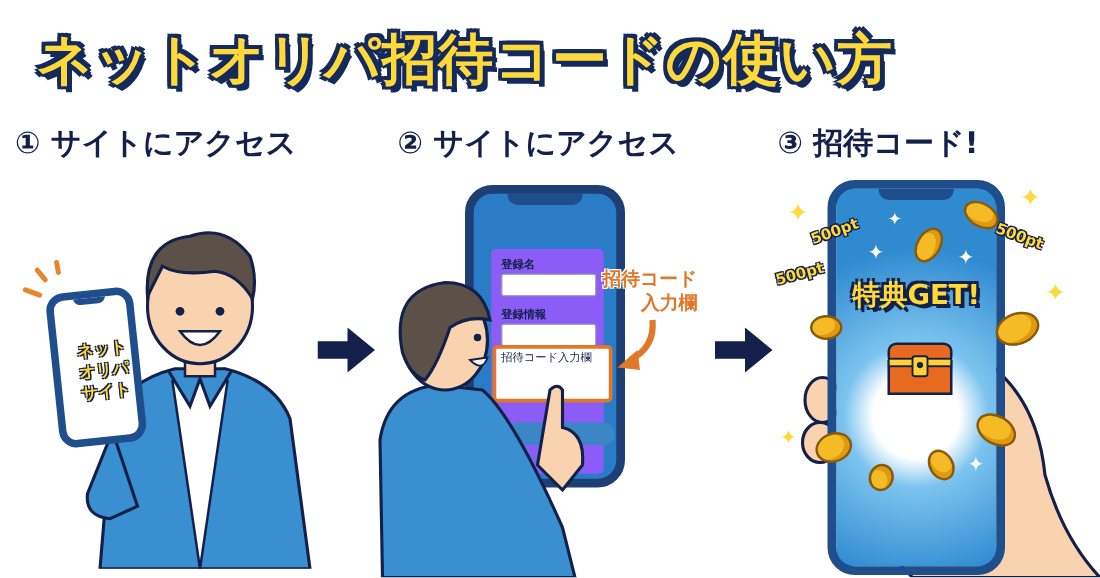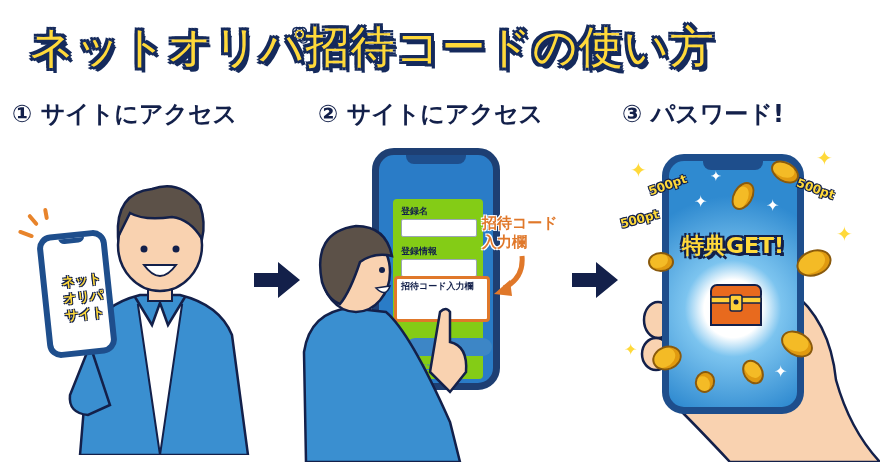--- a/index.html
+++ b/index.html
@@ -1,18 +1,18 @@
 <!DOCTYPE html>
 <html><head>
 <meta charset="utf-8">
 <style>
   *{box-sizing:border-box;margin:0;padding:0}
   html,body{width:880px;height:462px;background:#ffffff;overflow:hidden}
   body{position:relative;font-family:"DejaVu Sans","Liberation Sans",sans-serif;color:#13204a}
-  .title{position:absolute;left:0;top:18px;width:744px;text-align:center;font-size:44px;font-weight:400;
+  .title{position:absolute;left:0;top:18px;width:744px;text-align:center;font-size:44px;font-weight:700;
     color:#ffd93a;letter-spacing:1px;
     text-shadow:
       -3px -3px 0 #152a5c, 3px -3px 0 #152a5c, -3px 3px 0 #152a5c, 3px 3px 0 #152a5c,
       0 -3px 0 #152a5c, 0 3px 0 #152a5c, -3px 0 0 #152a5c, 3px 0 0 #152a5c,
       4px 5px 0 #152a5c;}
   .step{position:absolute;top:98px;font-size:24px;font-weight:bold;color:#13204a;white-space:nowrap}
   .step1{left:12px}.step2{left:318px}.step3{left:622px}
   .arrow{position:absolute;width:46px;height:36px}
   .a1{left:254px;top:262px}.a2{left:572px;top:262px}
   
@@ -20,52 +20,52 @@
   .notch{position:absolute;left:50%;transform:translateX(-50%);top:-1px;width:60px;height:10px;background:#1e4e8c;border-radius:0 0 8px 8px}
   
   .p1phone{left:42px;top:232px;width:70px;height:124px;background:#fff;border-color:#1e4e8c;border-radius:14px;transform:rotate(-6deg)}
   .p1phone .notch{width:26px;height:6px}
   .p1text{position:absolute;left:6px;top:34px;width:58px;text-align:center;font-size:13px;font-weight:900;line-height:17px;color:#ffd93a;
     text-shadow:-1px -1px 0 #13204a,1px -1px 0 #13204a,-1px 1px 0 #13204a,1px 1px 0 #13204a}
   .ray{position:absolute;background:#e8842b;height:4px;border-radius:2px}
   
   .p2phone{left:372px;top:148px;width:128px;height:242px;border-color:#1e3f73;border-width:7px}
   .p2head{position:absolute;left:0;top:18px;width:100%;text-align:center;color:#fff;font-weight:bold;font-size:14px}
-  .p2card{position:absolute;left:14px;top:44px;width:90px;height:180px;background:#84cc16;border-radius:4px}
+  .p2card{position:absolute;left:14px;top:44px;width:90px;height:180px;background:#8b5cf6;border-radius:4px}
   .flabel{position:absolute;left:8px;font-size:9px;font-weight:bold;color:#13204a}
   .finput{position:absolute;left:8px;width:76px;height:18px;border:1px solid #9aa6b5;border-radius:2px;background:#fff}
   .codebox{position:absolute;left:394px;top:276px;width:96px;height:46px;border:3px solid #e0782a;border-radius:4px;background:#fff}
-  .codebox .lbl{position:absolute;left:4px;top:1px;font-size:9px;font-weight:bold;color:#13204a}
+  .codebox .lbl{position:absolute;left:4px;top:1px;font-size:9px;font-weight:normal;color:#13204a}
   .codebox .val{position:absolute;left:5px;top:14px;width:80px;height:22px;border:1px solid #9aa6b5;border-radius:2px;
     font-size:11px;font-weight:bold;color:#13204a;text-align:center;line-height:20px;font-family:"Liberation Sans",sans-serif}
   .submit{position:absolute;left:406px;top:338px;width:86px;height:18px;border-radius:9px;background:#3d86c6}
   .link{position:absolute;left:418px;top:360px;font-size:8px;color:#3d86c6;text-decoration:underline}
-  .callout{position:absolute;left:482px;top:214px;font-size:15px;font-weight:900;color:#e0782a;text-align:left;line-height:19px;
+  .callout{position:absolute;left:482px;top:214px;font-size:15px;font-weight:900;color:#e0782a;text-align:right;line-height:19px;
     text-shadow:-1px -1px 0 #fff,1px -1px 0 #fff,-1px 1px 0 #fff,1px 1px 0 #fff}
   
-  .p3phone{left:662px;top:154px;width:142px;height:260px;border-color:#1e4e8c;border-width:7px;
+  .p3phone{left:662px;top:144px;width:142px;height:316px;border-color:#1e4e8c;border-width:7px;
     background:radial-gradient(circle at 50% 60%,#ffffff 0 18%,#7cc4ef 30%,#2f8ad0 70%)}
   .get{position:absolute;left:0;top:70px;width:100%;text-align:center;font-size:22px;font-weight:900;color:#ffd93a;
     text-shadow:-2px -2px 0 #13204a,2px -2px 0 #13204a,-2px 2px 0 #13204a,2px 2px 0 #13204a,3px 3px 0 #13204a}
   .chest{position:absolute;left:40px;top:122px;width:54px;height:44px}
   .pt{position:absolute;font-size:12px;font-weight:900;color:#ffd93a;
     text-shadow:-1px -1px 0 #13204a,1px -1px 0 #13204a,-1px 1px 0 #13204a,1px 1px 0 #13204a}
   .coin{position:absolute;width:30px;height:20px;border-radius:50%;background:#f4bb26;border:2px solid #8a5a0c;box-shadow:inset -4px -2px 0 #e09a10}
   .spark{position:absolute;color:#ffd93a;font-size:20px;line-height:20px}
   .spark.w{color:#ffffff}
   .person{position:absolute}
 </style>
 </head>
 <body>
 
 <div class="title">ネットオリパ招待コードの使い方</div>
 
 <div class="step step1">① サイトにアクセス</div>
 <div class="step step2">② サイトにアクセス</div>
-<div class="step step3">③ パスワード!</div>
+<div class="step step3">③ 招待コード!</div>
 
 <div>
   <svg class="person" style="left:60px;top:165px" width="200" height="290" viewBox="0 0 200 290">
 
     <path d="M20 290 L30 170 Q40 140 80 130 L120 130 Q160 140 172 170 L188 290 Z" fill="#3a8fd0" stroke="#13204a" stroke-width="2.5"></path>
     <path d="M78 140 L100 290 L122 140 Z" fill="#fff" stroke="#13204a" stroke-width="2"></path>
     <path d="M75 132 L92 160 L100 138 L108 160 L125 132" fill="#3a8fd0" stroke="#13204a" stroke-width="2.5"></path>
 
     <rect x="88" y="112" width="24" height="24" fill="#f9d2b0" stroke="#13204a" stroke-width="2"></rect>
 

